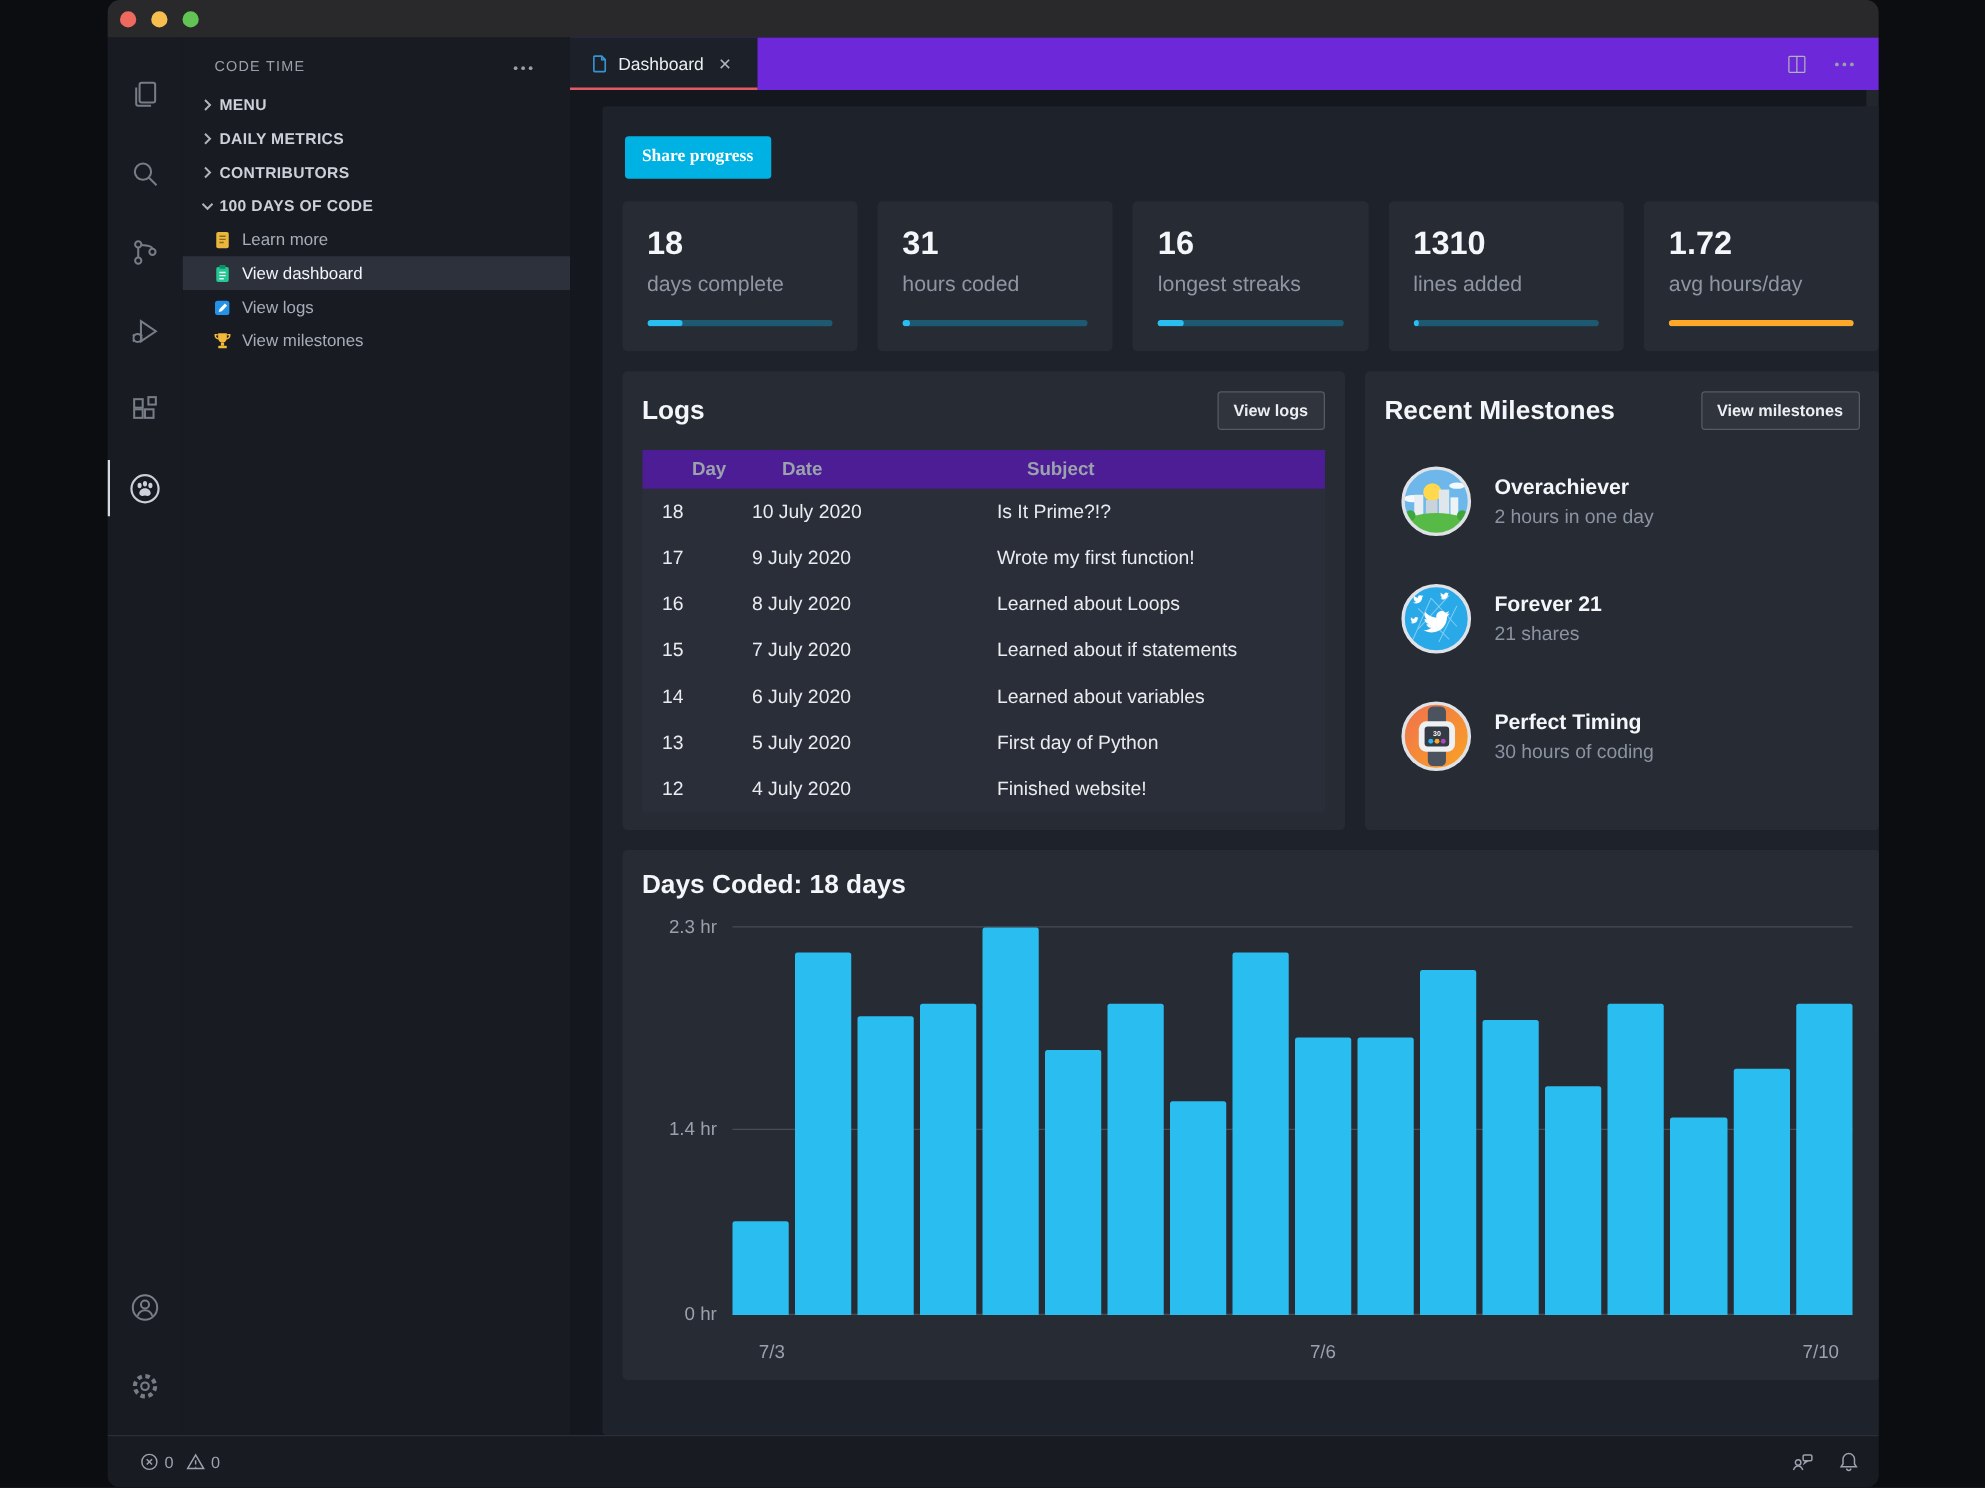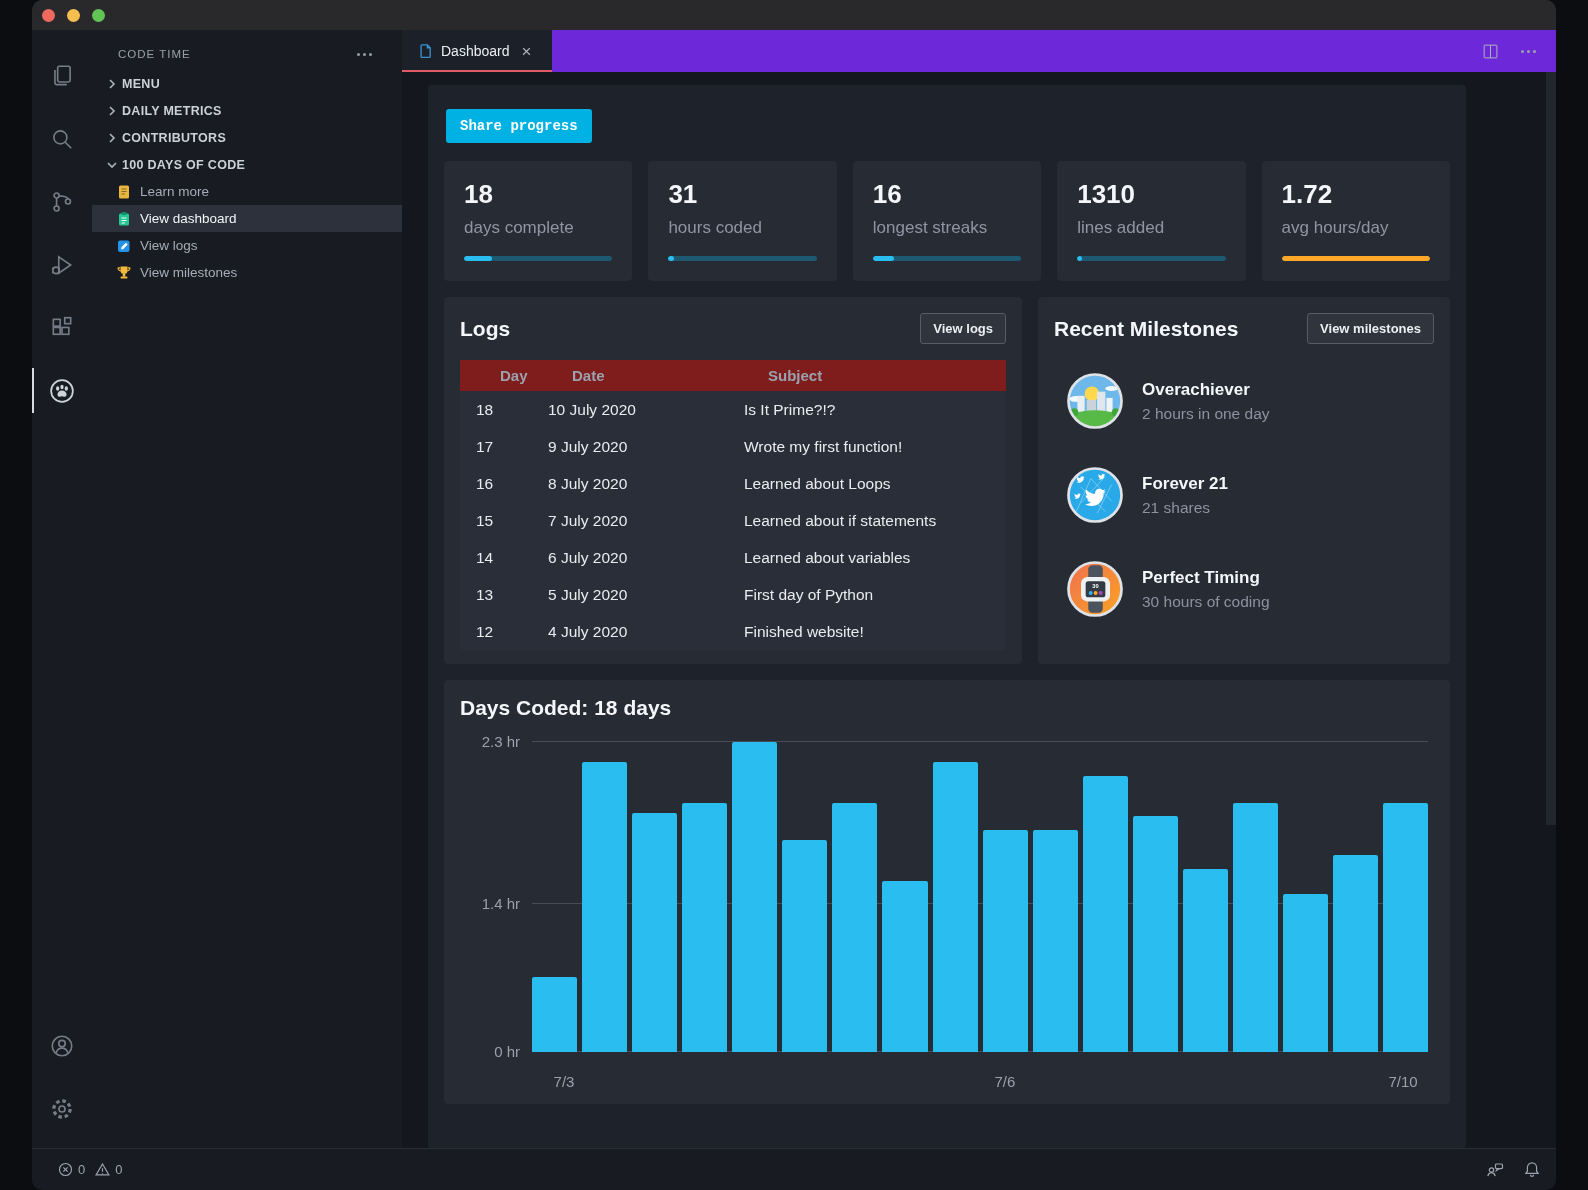--- a/index.html
+++ b/index.html
@@ -2,21 +2,21 @@
 <html><head>
 <meta charset="utf-8">
 <style>
   * { box-sizing: border-box; margin: 0; padding: 0; }
   body {
     background: #0b0d11;
     font-family: "Liberation Sans", "DejaVu Sans", sans-serif;
     display: flex; justify-content: center; align-items: flex-start;
   }
   .window {
-    position: relative; width: 1524px; height: 1190px;
+    position: relative; width: 1417px; height: 1190px;
     background: #14171d; border-radius: 10px; overflow: hidden;
     color: #e8eaee;
   }
   
   .titlebar { height: 30px; background: #29292b; display: flex; align-items: center; padding-left: 10px; }
   .traffic { display: flex; gap: 12px; }
   .tl { width: 13px; height: 13px; border-radius: 50%; }
   .tl.red { background: #ee6a5f; } .tl.yellow { background: #f5be4f; } .tl.green { background: #62c454; }
 
   .workbench { display: flex; height: 1118px; }
@@ -54,40 +54,40 @@
   .tab-close { color: #aeb4bd; font-size: 17px; line-height: 1; margin-left: 4px; cursor: pointer; }
   .tab-actions { margin-left: auto; display: flex; align-items: center; gap: 20px; padding-right: 18px; }
   .tab-actions svg { stroke: #aeb4bd; fill: none; stroke-width: 1.4; cursor: pointer; }
 
   .editor-body { flex: 1; position: relative; }
   .v-scrollbar { position: absolute; right: 0; top: 0; width: 10px; height: 70%; background: rgba(110,116,128,.16); }
 
   .dashboard { position: absolute; left: 26px; top: 13px; width: 1038px; bottom: 0; background: #1e222b; border-radius: 3px; padding: 20px 16px 0 16px; }
   .dash-header { display: flex; justify-content: space-between; align-items: center; padding: 4px 2px 18px 2px; }
   .dash-title { font-size: 29px; font-weight: bold; color: #ffffff; letter-spacing: .2px; }
-  .share-btn { background: #00b2e3; color: #fff; font-weight: bold; font-size: 14px; border: none; border-radius: 3px; padding: 9px 14px; cursor: pointer; font-family: Liberation Mono, monospace; }
+  .share-btn { background: #00b2e3; color: #fff; font-weight: bold; font-size: 14px; border: none; border-radius: 3px; padding: 9px 14px; cursor: pointer; font-family: Liberation Serif, serif; }
 
   
   .stats-row { display: grid; grid-template-columns: repeat(5, 1fr); gap: 16px; }
   .card { background: #262b34; border-radius: 4px; padding: 18px 20px 20px 20px; }
   .card-value { font-size: 26px; font-weight: bold; color: #f4f6f9; }
   .card-label { font-size: 17px; color: #8f96a3; margin-top: 8px; }
   .progress { height: 5px; border-radius: 3px; background: #1d5a72; margin-top: 18px; overflow: hidden; }
   .progress-fill { height: 100%; border-radius: 3px; }
 
   
   .mid-row { display: grid; grid-template-columns: 578px 1fr; gap: 16px; margin-top: 16px; }
   .panel { background: #262b34; border-radius: 4px; padding: 16px 16px 14px 16px; }
   .panel-head { display: flex; justify-content: space-between; align-items: center; margin-bottom: 16px; }
   .panel-title { font-size: 21px; font-weight: bold; color: #f4f6f9; }
   .ghost-btn { background: #2f343d; border: 1px solid #565b64; color: #eceef2; font-size: 13px; font-weight: bold; border-radius: 3px; padding: 7px 12px; cursor: pointer; font-family: inherit; }
 
   .log-table { background: #2a2e38; border-radius: 2px; }
   .log-grid-row { display: grid; grid-template-columns: 72px 196px 1fr; align-items: center; padding-left: 16px; }
-  .log-head { height: 31px; background: #7f1d1d; color: #9ba2ae; font-weight: bold; font-size: 15px; padding-left: 40px; }
+  .log-head { height: 31px; background: #4c1d95; color: #9ba2ae; font-weight: bold; font-size: 15px; padding-left: 40px; }
   .log-row { height: 37px; color: #e9ebef; font-size: 15.5px; }
 
   .ms-list { padding: 12px 0 6px 12px; }
   .ms-item { display: flex; align-items: center; gap: 18px; margin-bottom: 36px; }
   .ms-item:last-child { margin-bottom: 14px; }
   .ms-icon { width: 58px; height: 58px; flex: 0 0 58px; }
   .ms-name { font-size: 17px; font-weight: bold; color: #f4f6f9; }
   .ms-desc { font-size: 15.5px; color: #8b93a0; margin-top: 5px; }
 
   

